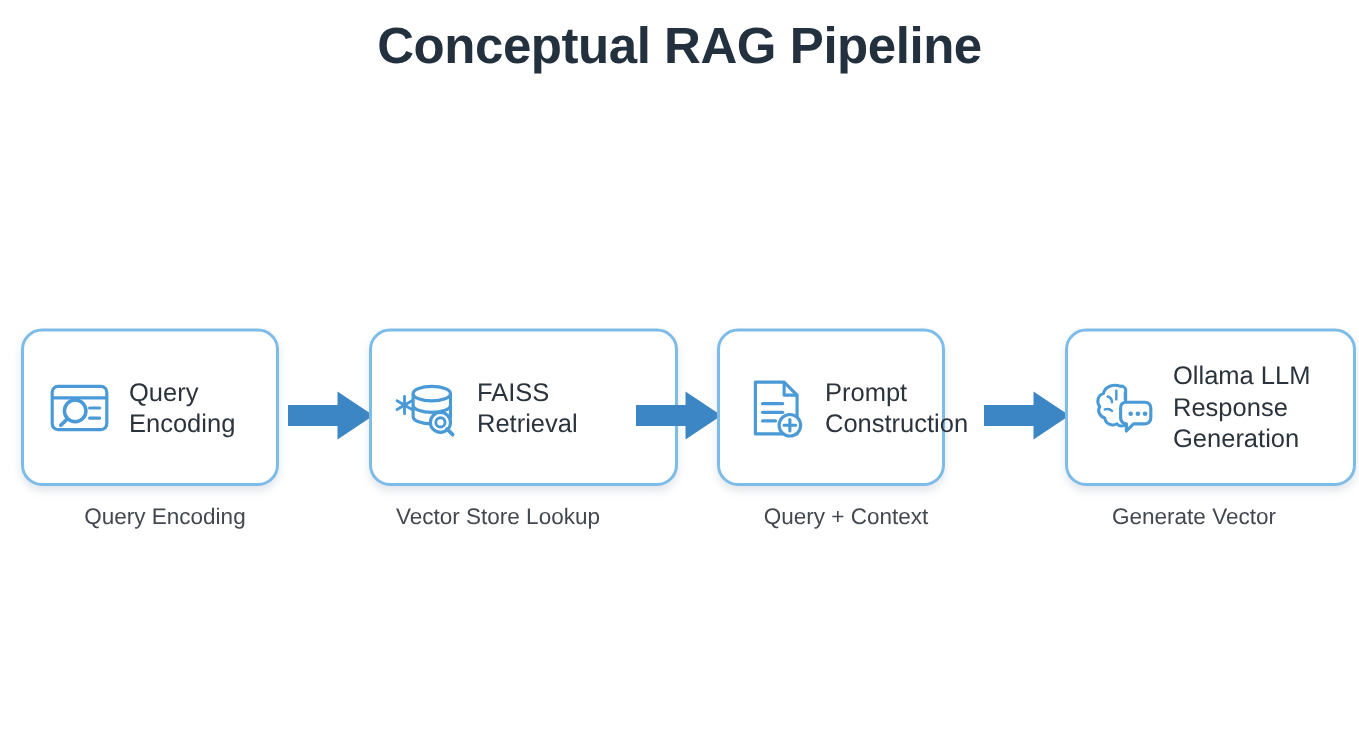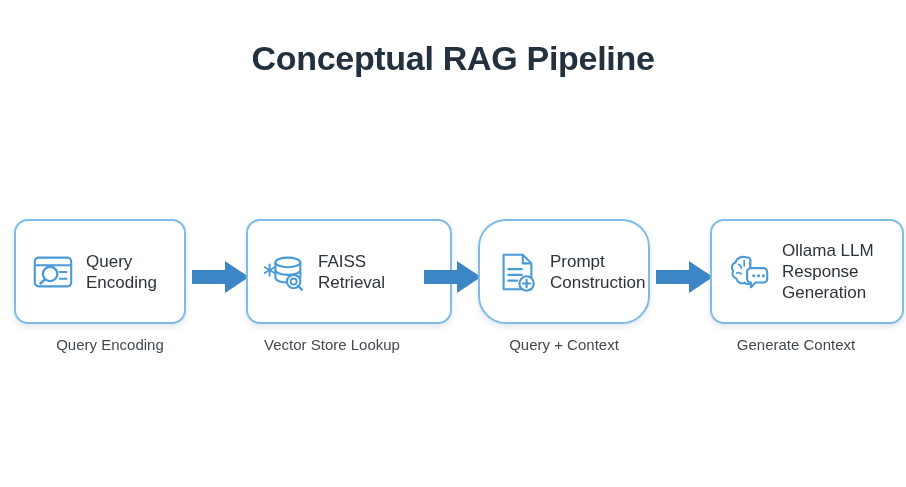--- a/index.html
+++ b/index.html
@@ -21,21 +21,20 @@
     position: absolute;
     top: 8px;
     left: 0;
     width: 906px;
     text-align: center;
     font-size: 34px;
     font-weight: bold;
     color: #23313f;
     letter-spacing: -0.3px;
     line-height: 46px;
-    margin-top: 27px;
   }
 
   
   .pipeline {
     position: absolute;
     top: 219px;
     left: 0;
     width: 906px;
     height: 105px;
   }
@@ -67,21 +66,21 @@
     font-size: 17px;
     line-height: 21px;
     color: #2b333c;
     white-space: pre-line;
     font-weight: normal;
   }
 
   
   #box-0 { left: 14px;  width: 172px; }
   #box-1 { left: 246px; width: 206px; }
-  #box-2 { left: 478px; width: 172px; border-radius: 28px; }
+  #box-2 { left: 478px; width: 152px; }
   #box-3 { left: 710px; width: 194px; }
 
   
   .arrow {
     position: absolute;
     top: 40px;
     width: 58px;
     height: 36px;
   }
   #arrow-0 { left: 192px; }
@@ -198,14 +197,14 @@
 Response
 Generation</div>
   </div>
 
 </div>
 
 <div class="captions">
   <div class="caption" id="caption-0">Query Encoding</div>
   <div class="caption" id="caption-2">Query + Context</div>
   <div class="caption" id="caption-1">Vector Store Lookup</div>
-  <div class="caption" id="caption-3">Generate Context</div>
+  <div class="caption" id="caption-3">Generate Vector</div>
 </div>
 
 </body></html>

